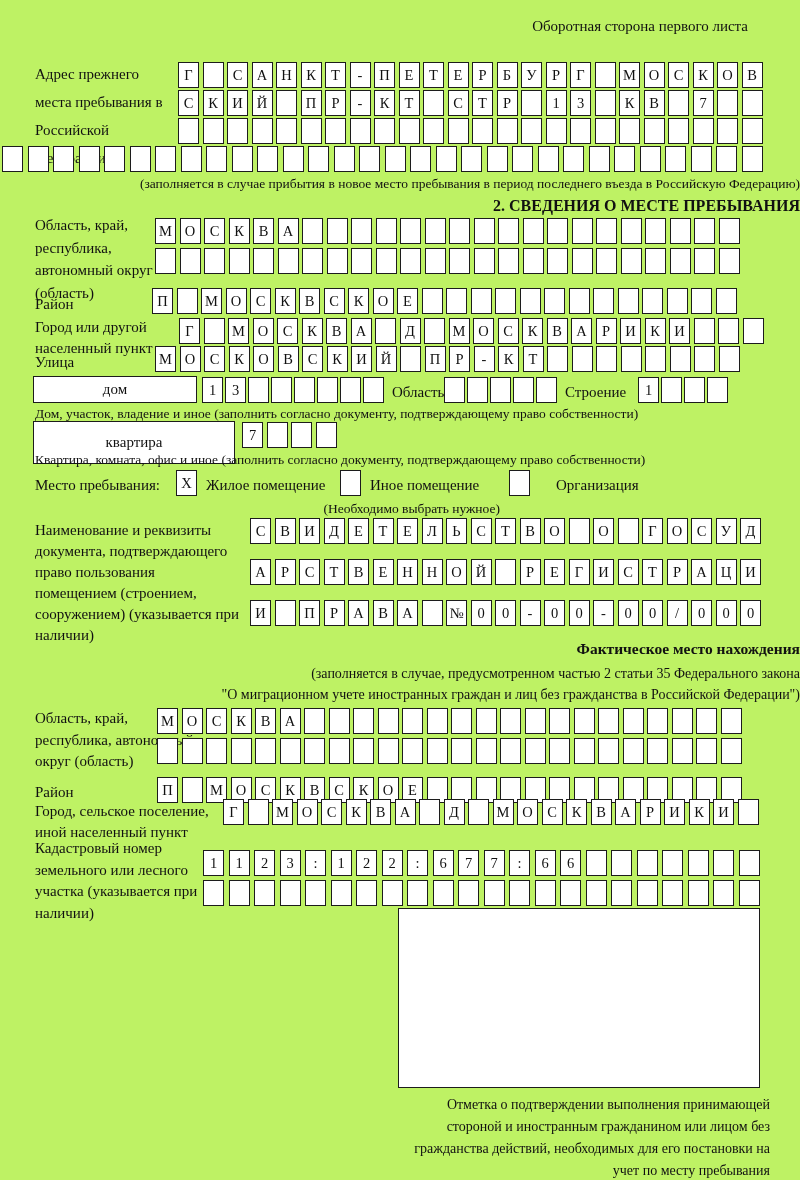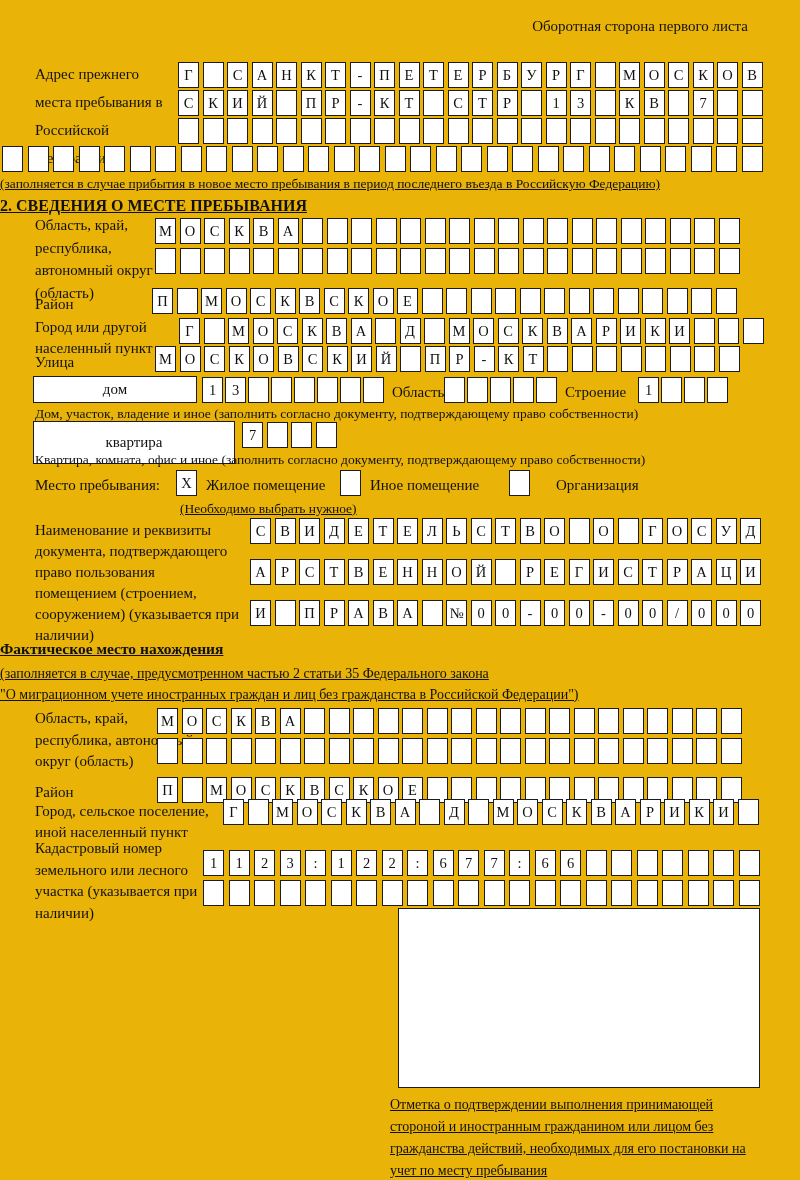--- a/index.html
+++ b/index.html
@@ -1,20 +1,20 @@
 <!DOCTYPE html>
 <html><head>
 <meta charset="utf-8">
 <style>
   html,body{margin:0;padding:0;background:#fff;}
-  .page{position:relative;width:800px;height:1180px;background:#eab308;
+  .page{position:relative;width:800px;height:1180px;background:#bef264;
         font-family:"Liberation Serif","DejaVu Serif",serif;color:#111;overflow:hidden;}
   .lbl{position:absolute;font-size:15px;line-height:24px;}
   .note{position:absolute;font-size:13.5px;}
-  .center{text-align:left;text-decoration:underline;}
+  .center{text-align:right;}
   .h2{position:absolute;font-size:16px;font-weight:bold;}
   .h3{position:absolute;font-size:15.5px;font-weight:bold;}
   .cellrow{position:absolute;display:flex;gap:3.5px;}
   .cellrow.g45{gap:4.5px;}
   .cellrow.g2{gap:2px;}
   .cell{width:21px;height:26px;box-sizing:border-box;border:1.6px solid #1c1c1c;
         display:flex;align-items:center;justify-content:center;font-size:14.5px;background:#fff;flex:none;}
   .labelbox{position:absolute;box-sizing:border-box;border:1.6px solid #1c1c1c;
         display:flex;align-items:center;justify-content:center;font-size:15px;background:#fff;}
   .checkbox{position:absolute;width:21px;height:26px;box-sizing:border-box;border:1.6px solid #1c1c1c;

